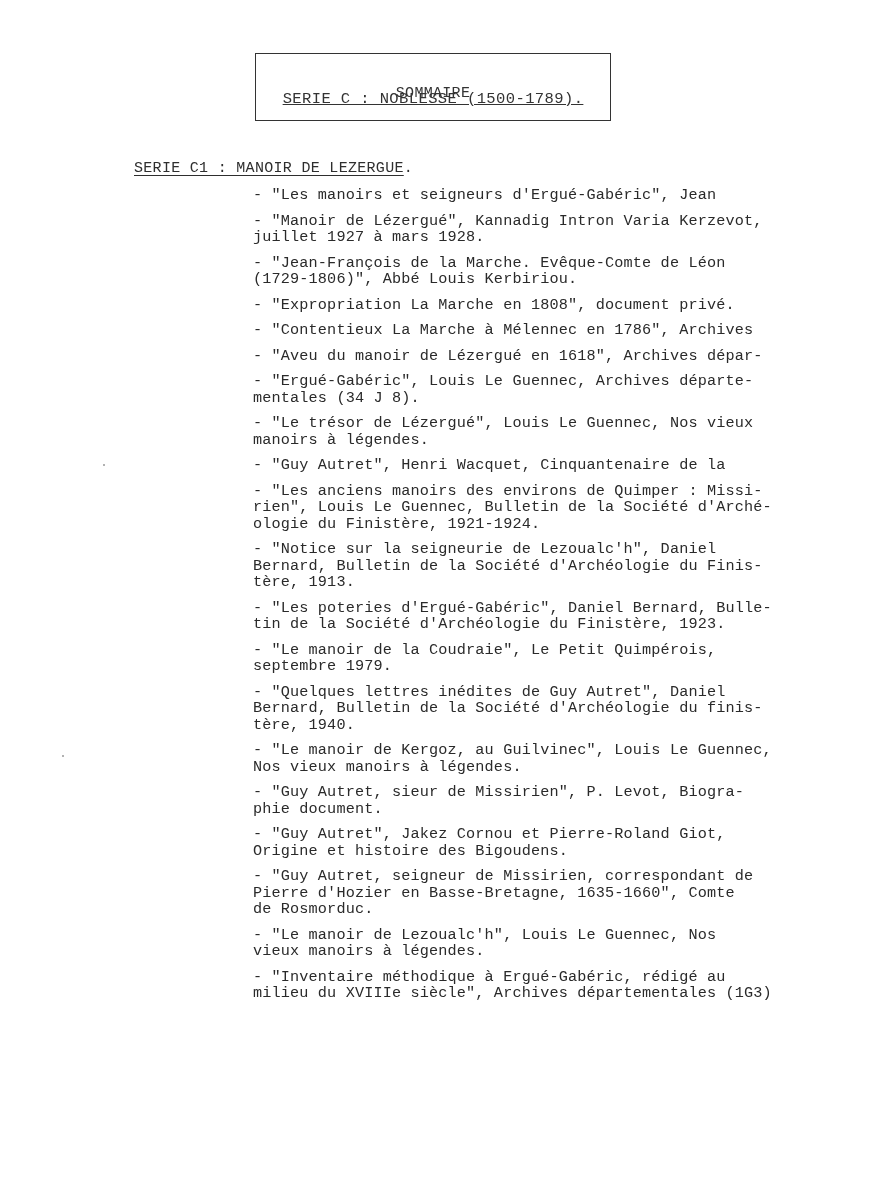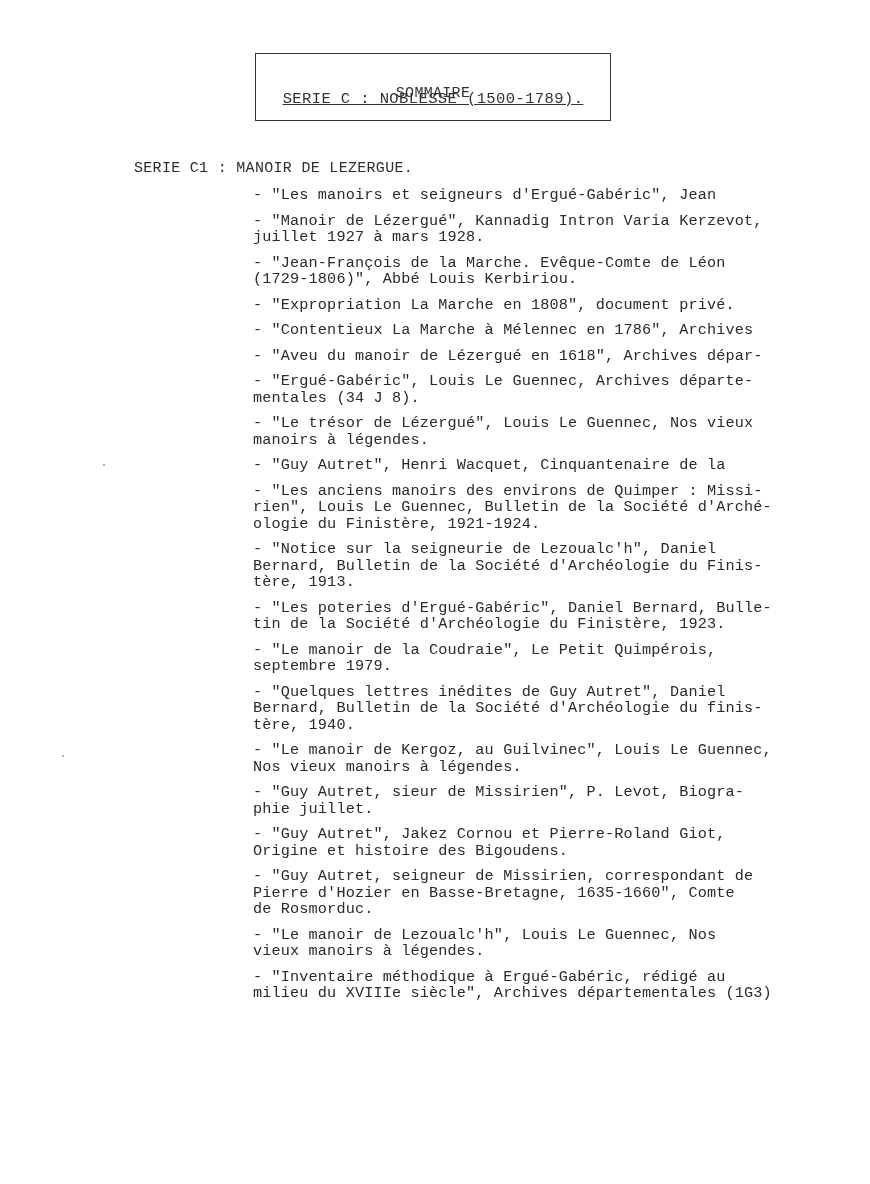--- a/index.html
+++ b/index.html
@@ -47,20 +47,21 @@
     }
     .section-heading {
       position: absolute;
       left: 134px;
       top: 160px;
       font-size: 15px;
       color: #2e2e2e;
       letter-spacing: 0.3px;
     }
     .section-heading .u {
+      text-decoration: underline;
       text-underline-offset: 3px;
     }
     .refs {
       position: absolute;
       left: 253px;
       top: 187px;
       width: 610px;
       margin: 0;
       padding: 0;
       list-style: none;
@@ -104,21 +105,21 @@
       <li class="ref"><span>- "Aveu du manoir de Lézergué en 1618", Archives dépar-</span></li>
       <li class="ref"><span>- "Ergué-Gabéric", Louis Le Guennec, Archives départe-</span><span>mentales (34 J 8).</span></li>
       <li class="ref"><span>- "Le trésor de Lézergué", Louis Le Guennec, Nos vieux</span><span>manoirs à légendes.</span></li>
       <li class="ref"><span>- "Guy Autret", Henri Wacquet, Cinquantenaire de la</span></li>
       <li class="ref"><span>- "Les anciens manoirs des environs de Quimper : Missi-</span><span>rien", Louis Le Guennec, Bulletin de la Société d'Arché-</span><span>ologie du Finistère, 1921-1924.</span></li>
       <li class="ref"><span>- "Notice sur la seigneurie de Lezoualc'h", Daniel</span><span>Bernard, Bulletin de la Société d'Archéologie du Finis-</span><span>tère, 1913.</span></li>
       <li class="ref"><span>- "Les poteries d'Ergué-Gabéric", Daniel Bernard, Bulle-</span><span>tin de la Société d'Archéologie du Finistère, 1923.</span></li>
       <li class="ref"><span>- "Le manoir de la Coudraie", Le Petit Quimpérois,</span><span>septembre 1979.</span></li>
       <li class="ref"><span>- "Quelques lettres inédites de Guy Autret", Daniel</span><span>Bernard, Bulletin de la Société d'Archéologie du finis-</span><span>tère, 1940.</span></li>
       <li class="ref"><span>- "Le manoir de Kergoz, au Guilvinec", Louis Le Guennec,</span><span>Nos vieux manoirs à légendes.</span></li>
-      <li class="ref"><span>- "Guy Autret, sieur de Missirien", P. Levot, Biogra-</span><span>phie juillet.</span></li>
+      <li class="ref"><span>- "Guy Autret, sieur de Missirien", P. Levot, Biogra-</span><span>phie document.</span></li>
       <li class="ref"><span>- "Guy Autret", Jakez Cornou et Pierre-Roland Giot,</span><span>Origine et histoire des Bigoudens.</span></li>
       <li class="ref"><span>- "Guy Autret, seigneur de Missirien, correspondant de</span><span>Pierre d'Hozier en Basse-Bretagne, 1635-1660", Comte</span><span>de Rosmorduc.</span></li>
       <li class="ref"><span>- "Le manoir de Lezoualc'h", Louis Le Guennec, Nos</span><span>vieux manoirs à légendes.</span></li>
       <li class="ref"><span>- "Inventaire méthodique à Ergué-Gabéric, rédigé au</span><span>milieu du XVIIIe siècle", Archives départementales (1G3)</span></li>
     </ul>
 
   <div class="speck" style="left:103px; top:464px;"></div>
   <div class="speck" style="left:62px; top:755px;"></div>
 </div>
 

